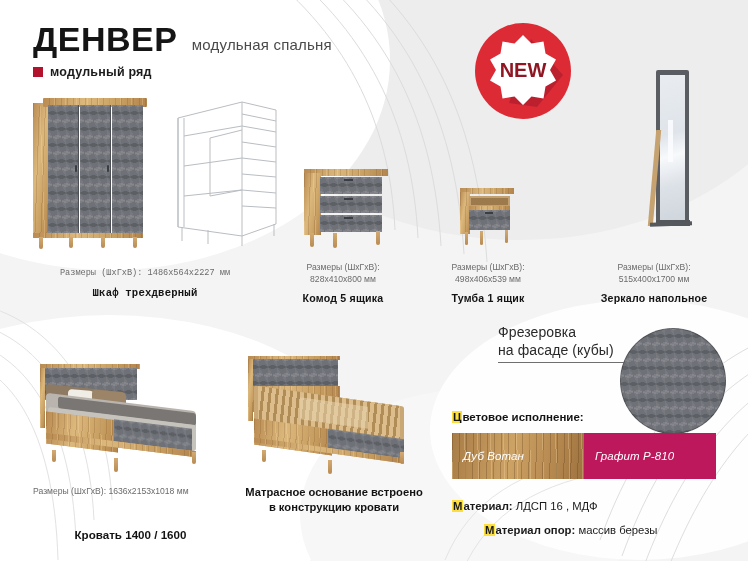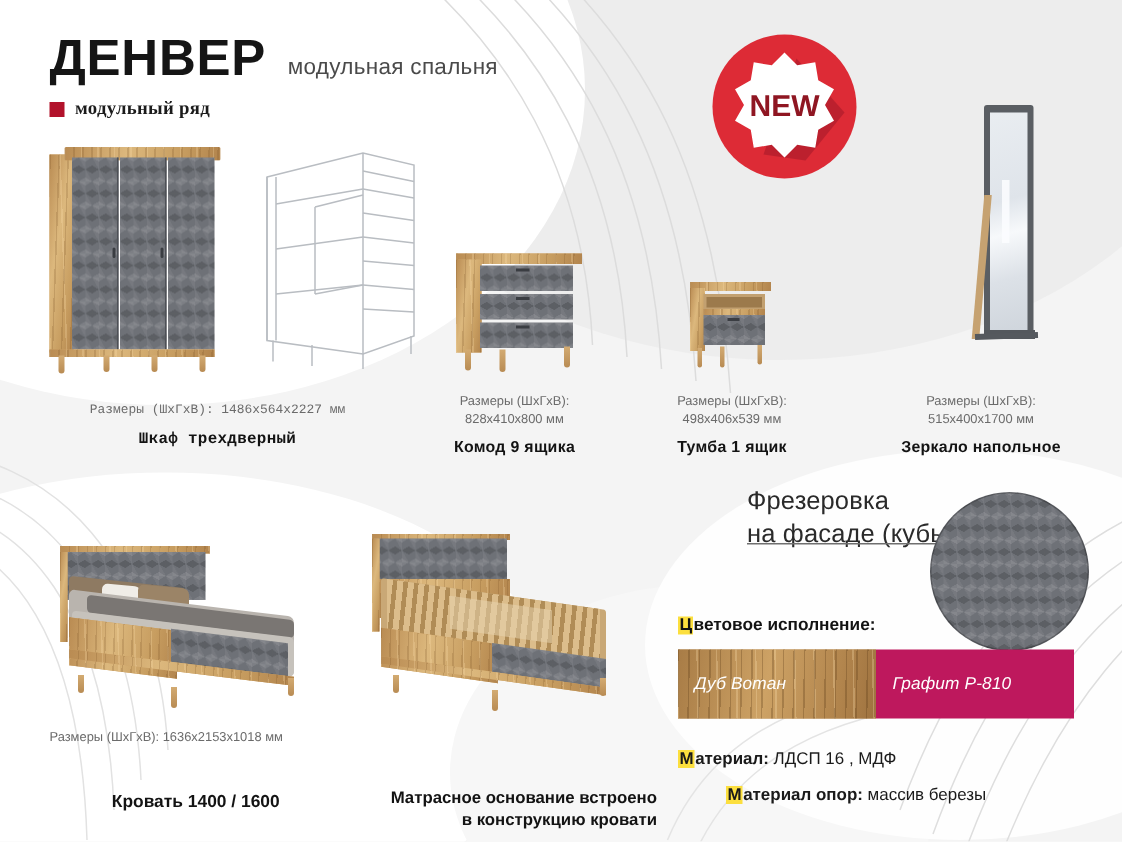--- a/index.html
+++ b/index.html
@@ -25,21 +25,21 @@
   
   .header{position:absolute;left:33px;top:22px;}
   .title{
     font-size:34px;font-weight:bold;letter-spacing:.5px;color:#151515;
     line-height:1;display:inline-block;vertical-align:bottom;
   }
   .subtitle{
     font-size:15px;color:#4a4a4a;display:inline-block;margin-left:10px;
     vertical-align:bottom;padding-bottom:3px;letter-spacing:.2px;
   }
-  .badge-row{margin-top:9px;display:flex;align-items:center;gap:7px;font-family:Liberation Serif, serif;}
+  .badge-row{margin-top:9px;display:flex;align-items:center;gap:7px;}
   .sq{width:10px;height:10px;background:#b2122b;display:inline-block;}
   .badge-row .txt{font-size:12.5px;font-weight:bold;color:#1b1b1b;letter-spacing:.2px;}
 
   
   .new-badge{position:absolute;left:471px;top:19px;width:104px;height:104px;}
   .new-badge svg{display:block;}
 
   
   .prod{position:absolute;}
   .caption{text-align:center;}
@@ -67,21 +67,21 @@
       repeating-linear-gradient(92deg,rgba(120,80,35,.22) 0 1px,transparent 1px 6px),
       repeating-linear-gradient(88deg,rgba(255,225,175,.25) 0 1px,transparent 1px 11px),
       linear-gradient(100deg,#b98b52,#dcb87d 40%,#c79d60 75%,#b2844d);
   }
   .leg{position:absolute;background:linear-gradient(180deg,#d3ab72,#b88b53);border-radius:0 0 2px 2px;}
 
   
   .wire line,.wire path,.wire rect{stroke:#b9bdc2;fill:none;stroke-width:1;}
 
   
-  .mill-label{position:absolute;left:498px;top:323px;font-size:17px;color:#2a2a2a;line-height:1.3;letter-spacing:.1px;}
+  .mill-label{position:absolute;left:498px;top:323px;font-size:14px;color:#2a2a2a;line-height:1.3;letter-spacing:.1px;}
   .mill-rule{position:absolute;left:498px;top:362px;width:130px;height:1px;background:#6f6f6f;}
   .mill-circle{position:absolute;left:620px;top:328px;width:106px;height:106px;border-radius:50%;
     box-shadow:inset 0 0 0 1px rgba(0,0,0,.25);}
 
   .hl{background:#fcdf3e;padding:0 1px;}
   .color-head{position:absolute;left:452px;top:411px;font-size:11.5px;font-weight:bold;color:#131313;}
   .swatches{position:absolute;left:452px;top:433px;width:264px;height:46px;display:flex;}
   .sw{flex:1;display:flex;align-items:center;}
   .sw span{font-size:11.5px;color:#fff;margin-left:11px;letter-spacing:.1px;font-style:italic;}
   .sw-oak{background-color:#b78a50;
@@ -89,22 +89,22 @@
       repeating-linear-gradient(91deg,rgba(90,58,22,.30) 0 1px,transparent 1px 7px),
       repeating-linear-gradient(89deg,rgba(255,228,180,.28) 0 1px,transparent 1px 13px),
       linear-gradient(100deg,#a87c46,#cda265 45%,#b2854d 80%,#9e723f);}
   .sw-graf{background:#be185d;}
   .mat{position:absolute;left:452px;font-size:11.3px;color:#1a1a1a;}
   .mat b{font-weight:bold;}
   .mat-1{top:500px;}
   .mat-2{top:524px;padding-left:32px;}
   .mat .val{font-weight:normal;}
 
-  .mattress-note{position:absolute;left:230px;top:485px;width:208px;text-align:right;
-    font-size:11.2px;font-weight:bold;color:#131313;line-height:1.35;margin-top:40px;}
+  .mattress-note{position:absolute;left:230px;top:485px;width:208px;text-align:center;
+    font-size:11.2px;font-weight:bold;color:#131313;line-height:1.35;}
 
   .bed-dims{position:absolute;left:33px;top:486px;}
   .bed-dims .dim{text-align:left;}
   .bed-name{position:absolute;left:33px;top:528px;width:195px;text-align:center;
     font-size:11.6px;font-weight:bold;color:#131313;}
 </style>
 </head>
 <body>
 
 <div id="page">
@@ -241,21 +241,21 @@
   </div>
 
   <div class="prod caption" style="left:20px;top:268px;width:250px;font-family:Liberation Mono, monospace;">
     <div class="dim">Размеры (ШхГхВ): 1486x564x2227 мм</div>
     <div class="pname">Шкаф трехдверный</div>
   </div>
 
   <div class="prod caption" style="left:288px;top:262px;width:110px;">
     <div class="dim">Размеры (ШхГхВ):</div>
     <div class="dim">828x410x800 мм</div>
-    <div class="pname">Комод 9 ящика</div>
+    <div class="pname">Комод 5 ящика</div>
   </div>
 
   <div class="prod caption" style="left:428px;top:262px;width:120px;">
     <div class="dim">Размеры (ШхГхВ):</div>
     <div class="dim">498x406x539 мм</div>
     <div class="pname">Тумба 1 ящик</div>
   </div>
 
   <div class="prod caption" style="left:588px;top:262px;width:132px;">
     <div class="dim">Размеры (ШхГхВ):</div>

